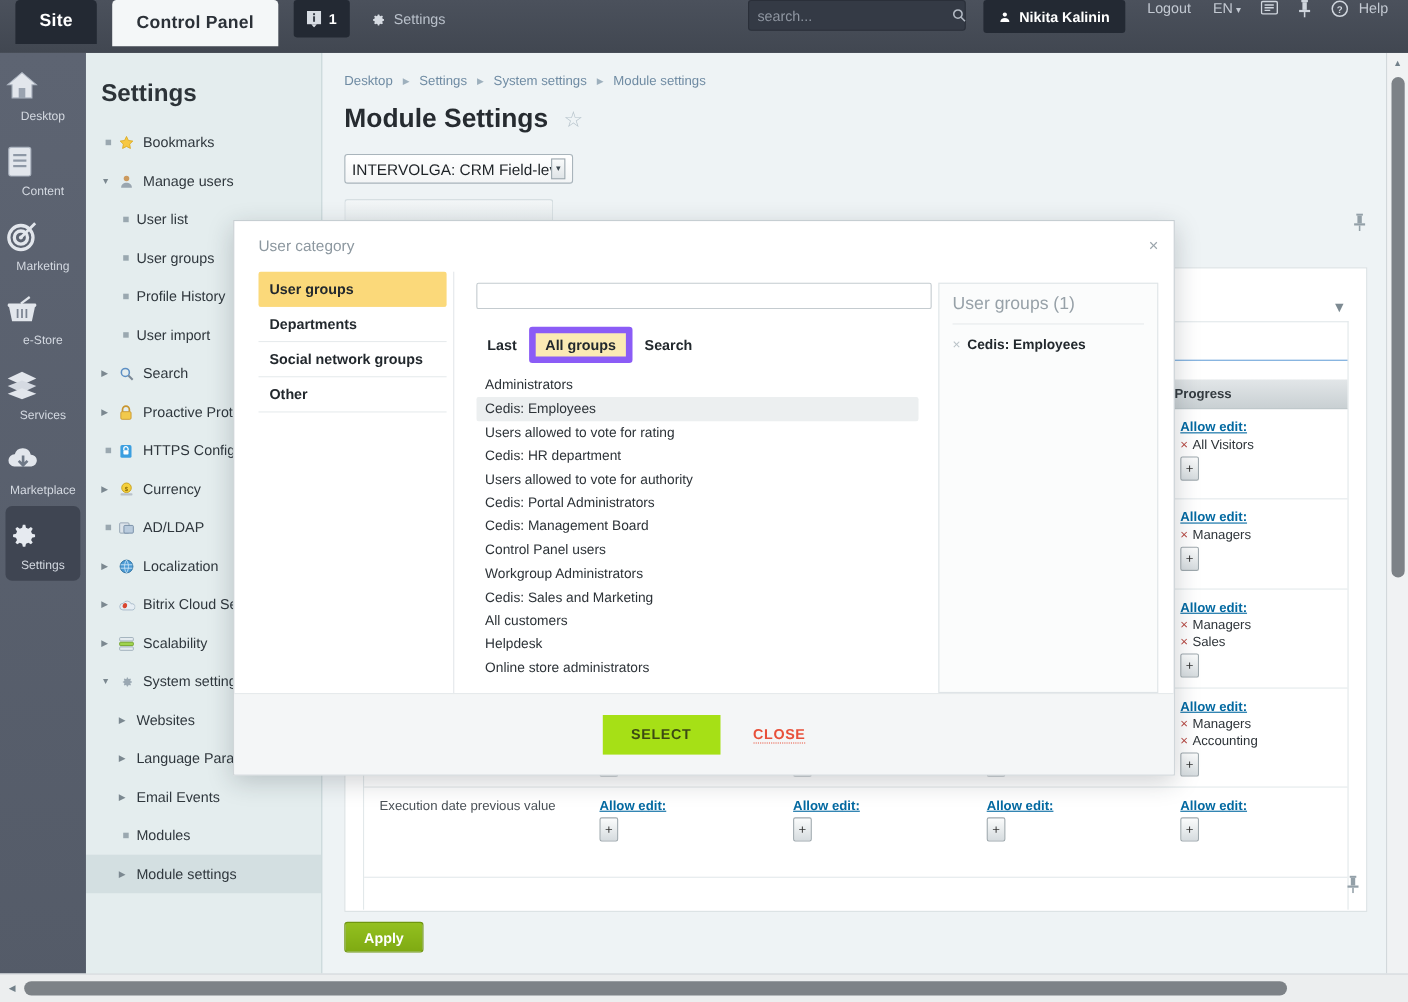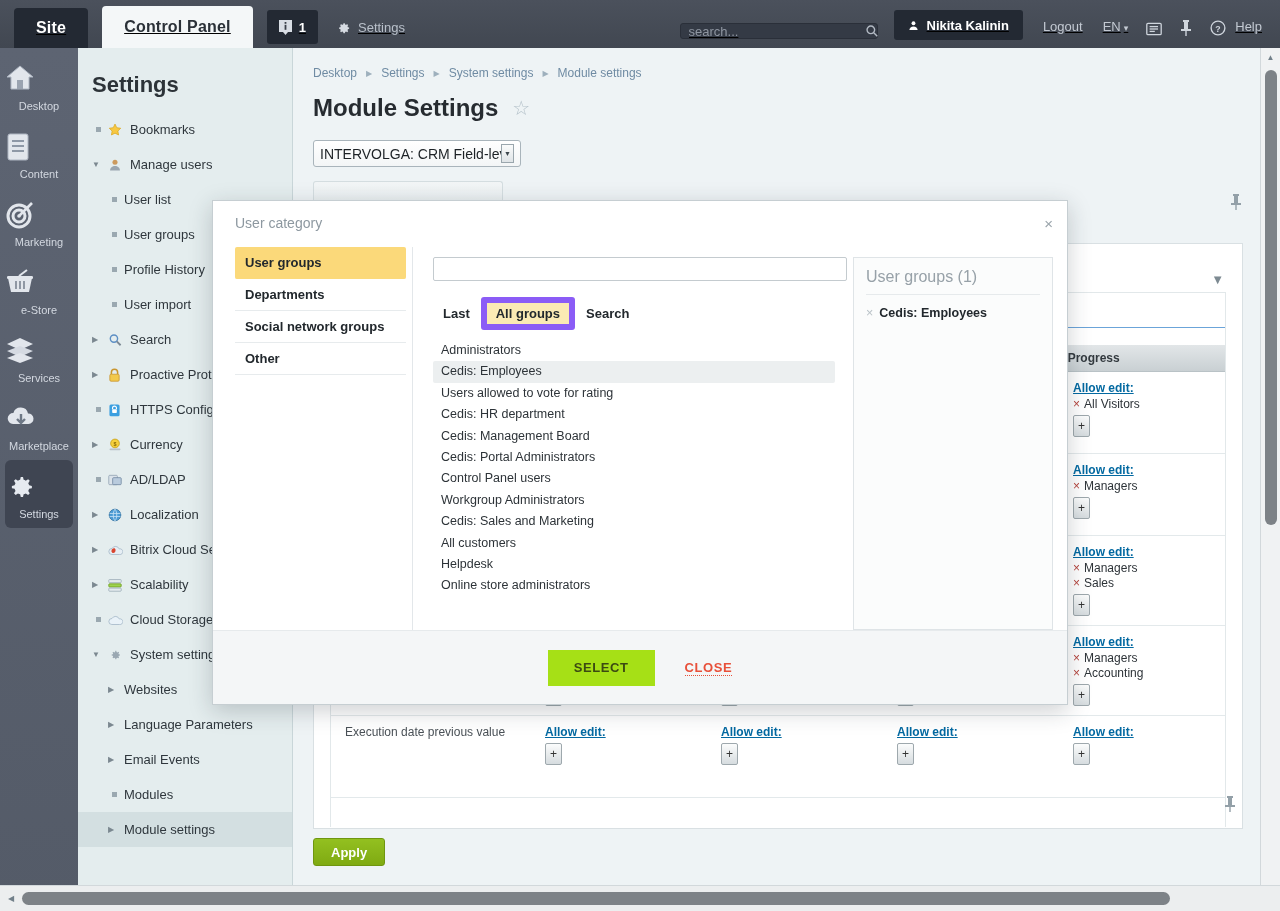--- a/index.html
+++ b/index.html
@@ -9,41 +9,41 @@
     background: #e9eff1;
     overflow: hidden;
   }
   #root { position: relative; width: 1280px; height: 911px; }
 
   
   .topbar {
     position: absolute; top: 0; left: 0; width: 1280px; height: 48px;
     background: #464c57;
     background-image: linear-gradient(180deg,#4b515c 0%,#414751 100%);
-    display: flex; align-items: flex-end; z-index: 60; text-decoration: underline;
+    display: flex; z-index: 60;
   }
   .tb-tab {
     height: 40px; padding: 0 22px; display: flex; align-items: center;
     font-size: 16px; font-weight: bold; color: #fff; letter-spacing: .2px;
     background: #232933; border-radius: 4px 4px 0 0; margin-left: 14px;
     cursor: pointer;
   }
   .tb-tab.active { background: #f4f7f8; color: #2b3138; height: 42px; }
   .tb-mini {
     height: 34px; margin-left: 14px; background:#232933; border-radius:3px;
     display:flex; align-items:center; gap:7px; padding:0 12px;
     color:#fff; font-size:13px; font-weight:bold; margin-bottom:4px; cursor:pointer;
   }
   .tb-item {
     display:flex; align-items:center; gap:7px; color:#b9c0ca; font-size:13px;
     margin-bottom: 13px; margin-left: 18px; cursor: pointer;
   }
   .tb-spacer { flex: 1; }
   .tb-search {
-    position:relative; width:198px; height:16px; background:#343a45;
+    position:relative; width:198px; height:28px; background:#343a45;
     border:1px solid #2a2f39; border-radius:3px; margin-bottom:9px;
     display:flex; align-items:center; padding:0 8px;
   }
   .tb-search input {
     flex:1; background:transparent; border:none; outline:none;
     color:#c4cad3; font-size:13px; font-family:inherit;
   }
   .tb-search input::placeholder { color:#8f96a1; }
   .tb-user {
     height:30px; background:#232933; border-radius:3px; display:flex; align-items:center;
@@ -508,31 +508,20 @@
         <div class="tn">
           <span class="arr">▶</span>
           <span class="ic">
             <svg width="14" height="14" viewBox="0 0 18 18">
               <rect x="1" y="2" width="16" height="4" rx="1" fill="#e4ebef" stroke="#9aabb6"></rect>
               <rect x="1" y="7.5" width="16" height="4" rx="1" fill="#9fd44e" stroke="#6d9b22"></rect>
               <rect x="1" y="13" width="16" height="4" rx="1" fill="#e4ebef" stroke="#9aabb6"></rect>
             </svg>
           </span>
           <span>Scalability</span>
-        </div>
-        <div class="tn">
-          <span class="sq">
-            <i></i>
-          </span>
-          <span class="ic">
-            <svg width="15" height="14" viewBox="0 0 20 16">
-              <path d="M5 14a4 4 0 01.3-8A5.4 5.4 0 0115 6.6 3.8 3.8 0 1115.3 14z" fill="#e9f2f8" stroke="#9fb3c4"></path>
-            </svg>
-          </span>
-          <span>Cloud Storage</span>
         </div>
         <div class="tn">
           <span class="arr">▼</span>
           <span class="ic">
             <svg width="14" height="14" viewBox="0 0 24 24" fill="#9aa8b2">
               <path d="M12 8.5a3.5 3.5 0 100 7 3.5 3.5 0 000-7zm0 5.3a1.8 1.8 0 110-3.6 1.8 1.8 0 010 3.6z"></path>
               <path d="M20.5 12.8v-1.6l-2-.45a6.4 6.4 0 00-.6-1.5l1.1-1.7-1.15-1.15-1.7 1.1a6.4 6.4 0 00-1.5-.6L14.2 4.9h-1.6l-.45 2a6.4 6.4 0 00-1.5.6l-1.7-1.1L7.8 7.55l1.1 1.7a6.4 6.4 0 00-.6 1.5l-2 .45v1.6l2 .45c.14.52.34 1.02.6 1.5l-1.1 1.7 1.15 1.15 1.7-1.1c.48.26.98.46 1.5.6l.45 2h1.6l.45-2c.52-.14 1.02-.34 1.5-.6l1.7 1.1 1.15-1.15-1.1-1.7c.26-.48.46-.98.6-1.5z"></path>
             </svg>
           </span>
           <span>System settings</span>
@@ -780,22 +769,23 @@
               <div class="m-tab active"><span>All groups</span></div>
               <div class="m-tab"><span>Search</span></div>
             </div>
       </div>
       <div class="m-list">
         <div id="modal-groups">
               <div class="m-li">Administrators</div>
               <div class="m-li sel">Cedis: Employees</div>
               <div class="m-li">Users allowed to vote for rating</div>
               <div class="m-li">Cedis: HR department</div>
+              <div class="m-li">Users allowed to vote for authority</div>
+              <div class="m-li">Cedis: Portal Administrators</div>
               <div class="m-li">Cedis: Management Board</div>
-              <div class="m-li">Cedis: Portal Administrators</div>
               <div class="m-li">Control Panel users</div>
               <div class="m-li">Workgroup Administrators</div>
               <div class="m-li">Cedis: Sales and Marketing</div>
               <div class="m-li">All customers</div>
               <div class="m-li">Helpdesk</div>
               <div class="m-li">Online store administrators</div>
             </div>
       </div>
     </div>
 

